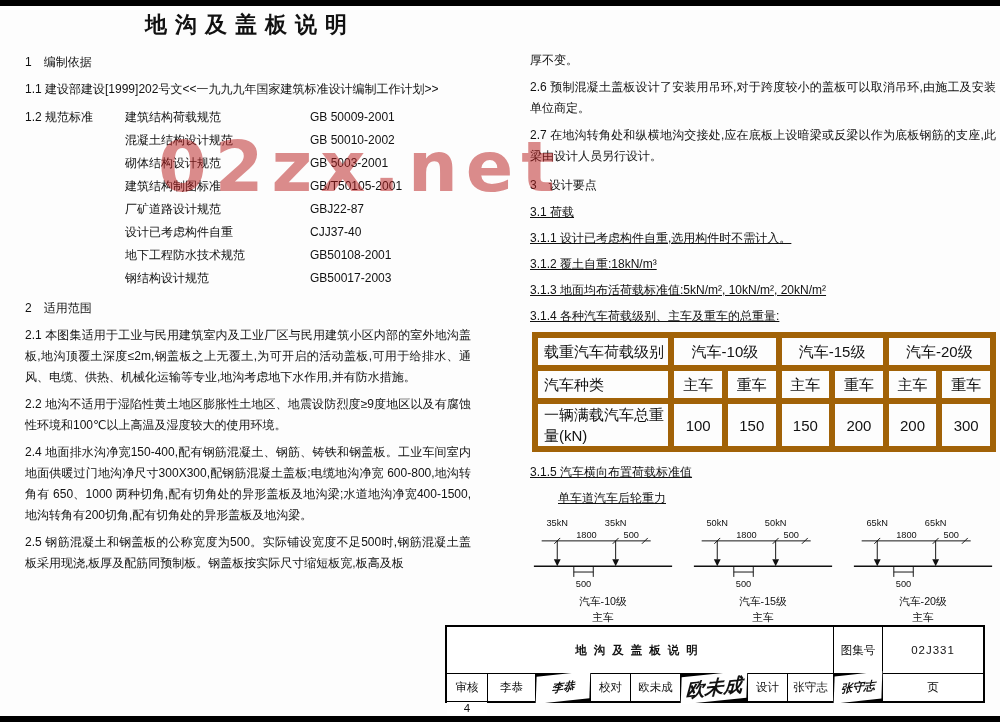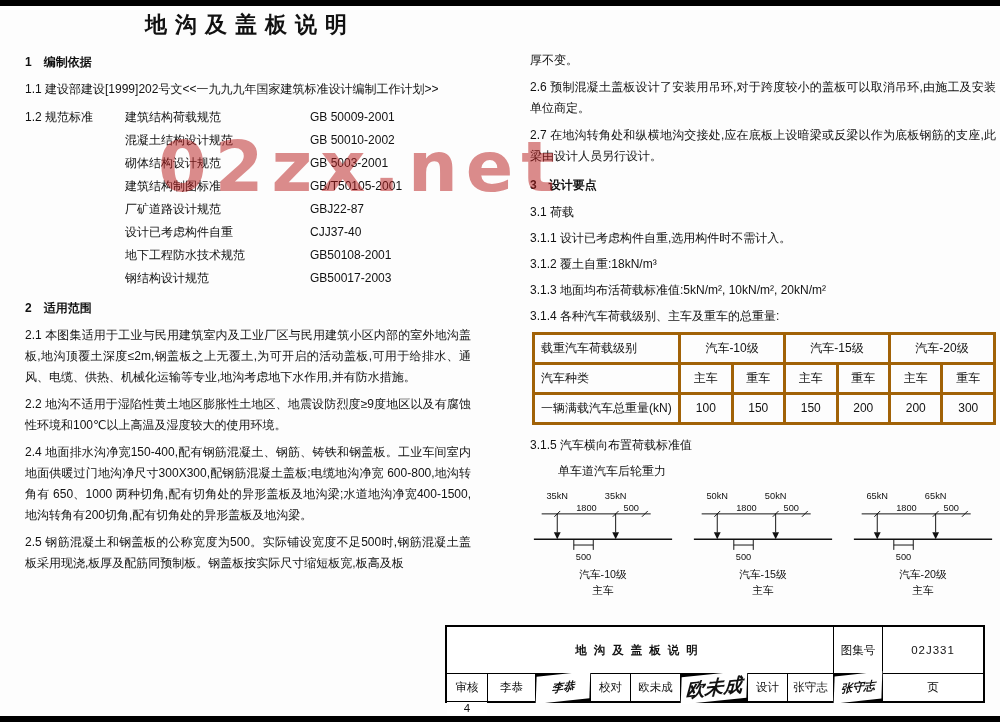--- a/index.html
+++ b/index.html
@@ -21,35 +21,35 @@
     position:absolute;left:158px;top:126px;z-index:3;pointer-events:none;
     font-size:70px;font-weight:bold;letter-spacing:8px;color:#b91c1c;opacity:.5;
     font-family:"DejaVu Sans",sans-serif;
   }
 
   .col{position:absolute;z-index:2;font-size:12px;line-height:21px;}
   .col-left{left:25px;top:52px;width:446px;}
   .col-right{left:530px;top:50px;width:466px;}
 
   .col p{margin:0 0 6px 0;text-align:justify;}
-  .heading{font-weight:bold;margin:0 0 6px 0;}
+  .heading{font-weight:normal;margin:0 0 6px 0;}
   .heading.spaced{margin-top:8px;}
 
   .std-row{line-height:23px;white-space:nowrap;}
   .std-prefix{display:inline-block;width:100px;}
   .std-name{display:inline-block;width:185px;}
   .std-code{display:inline-block;}
 
-  .r-item{margin:0 0 5px 0;line-height:20px;}
+  .r-item{margin:0 0 5px 0;line-height:20px;text-decoration:underline;}
   .indent{padding-left:28px;}
 
   table.truck-table{border-collapse:collapse;margin:6px 0 10px 2px;}
   table.truck-table td{
-    border:3px solid #a16207;height:27px;text-align:center;
-    font-size:12px;padding:0 3px;
+    border:6px solid #a16207;height:27px;text-align:center;
+    font-size:15px;padding:0 3px;
   }
   table.truck-table td.c1{width:146px;text-align:left;padding-left:6px;}
   table.truck-table td.v{width:46px;}
 
   .diagram-row{display:flex;gap:14px;margin-top:4px;}
   .wheel-diagram{display:block;}
   .wheel-diagram text{font-family:"Liberation Sans",sans-serif;font-size:9.5px;text-anchor:middle;fill:#111;}
   .wheel-diagram text.dcap{font-size:11px;}
   .wheel-diagram line{stroke:#111;stroke-width:1;}
   .wheel-diagram line.ground{stroke-width:1.6;}

